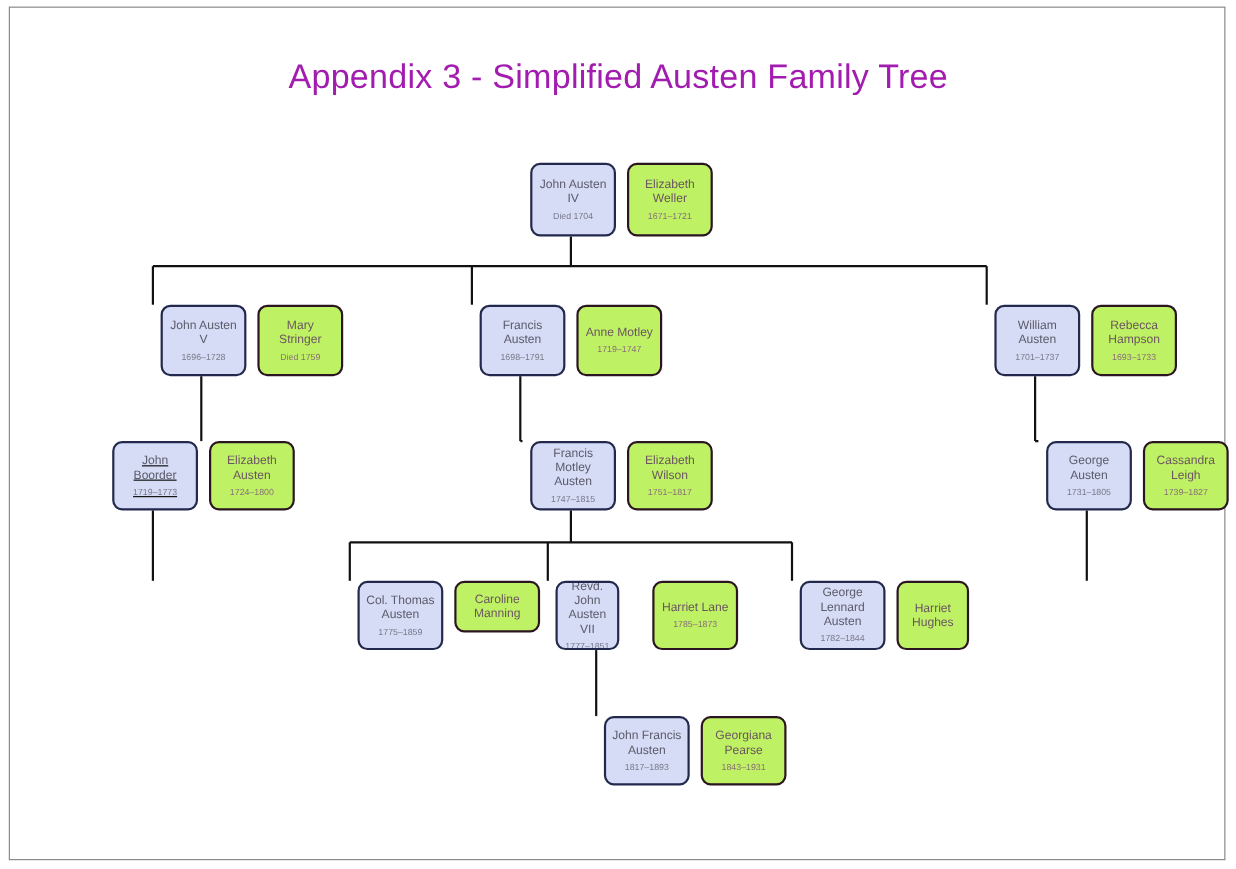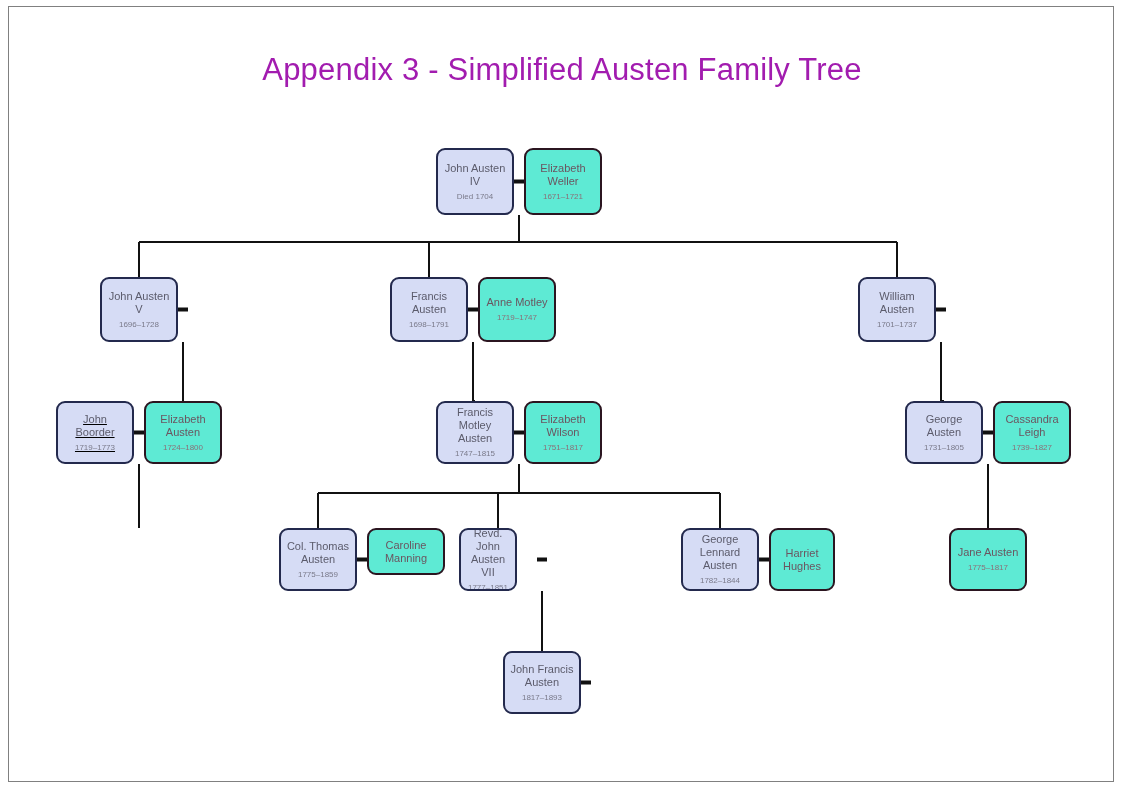--- a/index.html
+++ b/index.html
@@ -56,27 +56,28 @@
     box-sizing: border-box;
     border: 2px solid #111111;
     border-radius: 9px;
     display: flex;
     flex-direction: column;
     align-items: center;
     justify-content: center;
     text-align: center;
     padding: 2px 4px;
     overflow: hidden;
+    margin-left: 46px;
   }
   .node.male {
     background: #d6dcf5;
     border-color: #23294d;
   }
   .node.female {
-    background: #5eead4;
+    background: #bef264;
     border-color: #2b1520;
   }
   .node .nm {
     font-size: 11px;
     line-height: 13px;
     color: #5b5b6b;
     white-space: pre-line;
   }
   .node.female .nm {
     color: #6b5560;
@@ -143,33 +144,42 @@
       <div class="node female" style="left: 524px; top: 148px; width: 78px; height: 67px;">
         <div class="nm">Elizabeth
 Weller</div>
         <div class="dt">1671–1721</div>
       </div>
       <div class="node male" style="left: 100px; top: 277px; width: 78px; height: 65px;">
         <div class="nm">John Austen
 V</div>
         <div class="dt">1696–1728</div>
       </div>
+      <div class="node female" style="left: 188px; top: 277px; width: 78px; height: 65px;">
+        <div class="nm">Mary Stringer</div>
+        <div class="dt">Died 1759</div>
+      </div>
       <div class="node male" style="left: 390px; top: 277px; width: 78px; height: 65px;">
         <div class="nm">Francis
 Austen</div>
         <div class="dt">1698–1791</div>
       </div>
       <div class="node female" style="left: 478px; top: 277px; width: 78px; height: 65px;">
         <div class="nm">Anne Motley</div>
         <div class="dt">1719–1747</div>
       </div>
       <div class="node male" style="left: 858px; top: 277px; width: 78px; height: 65px;">
         <div class="nm">William
 Austen</div>
         <div class="dt">1701–1737</div>
+      </div>
+      <div class="node female" style="left: 946px; top: 277px; width: 78px; height: 65px;">
+        <div class="nm">Rebecca
+Hampson</div>
+        <div class="dt">1693–1733</div>
       </div>
       <div class="node male" style="left: 56px; top: 401px; width: 78px; height: 63px; text-decoration: underline;">
         <div class="nm">John Boorder</div>
         <div class="dt">1719–1773</div>
       </div>
       <div class="node female" style="left: 144px; top: 401px; width: 78px; height: 63px;">
         <div class="nm">Elizabeth
 Austen</div>
         <div class="dt">1724–1800</div>
       </div>
@@ -201,34 +211,39 @@
       </div>
       <div class="node female" style="left: 367px; top: 528px; width: 78px; height: 47px;">
         <div class="nm">Caroline
 Manning</div>
       </div>
       <div class="node male" style="left: 459px; top: 528px; width: 58px; height: 63px;">
         <div class="nm">Revd. John
 Austen VII</div>
         <div class="dt">1777–1851</div>
       </div>
+      <div class="node female" style="left: 547px; top: 528px; width: 78px; height: 63px;">
+        <div class="nm">Harriet Lane</div>
+        <div class="dt">1785–1873</div>
+      </div>
       <div class="node male" style="left: 681px; top: 528px; width: 78px; height: 63px;">
         <div class="nm">George
 Lennard
 Austen</div>
         <div class="dt">1782–1844</div>
       </div>
       <div class="node female" style="left: 769px; top: 528px; width: 66px; height: 63px;">
         <div class="nm">Harriet
 Hughes</div>
       </div>
-      <div class="node female" style="left: 949px; top: 528px; width: 78px; height: 63px;">
-        <div class="nm">Jane Austen</div>
-        <div class="dt">1775–1817</div>
-      </div>
       <div class="node male" style="left: 503px; top: 651px; width: 78px; height: 63px;">
         <div class="nm">John Francis
 Austen</div>
         <div class="dt">1817–1893</div>
       </div>
+      <div class="node female" style="left: 591px; top: 651px; width: 78px; height: 63px;">
+        <div class="nm">Georgiana
+Pearse</div>
+        <div class="dt">1843–1931</div>
+      </div>
     </div>
 
 </div>
 
 </body></html>

